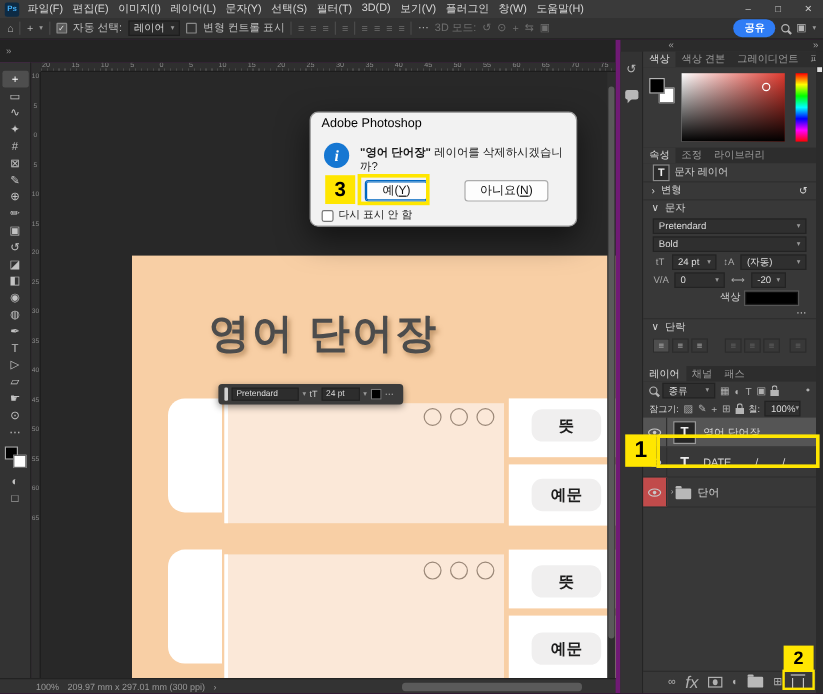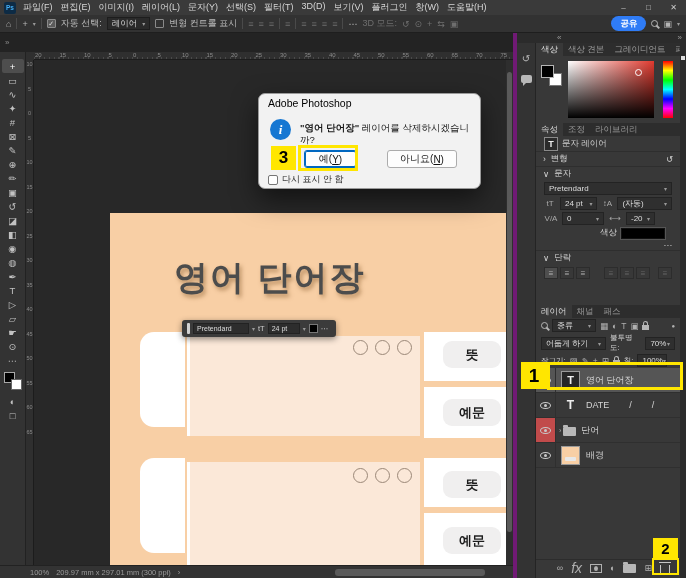--- a/index.html
+++ b/index.html
@@ -415,20 +415,26 @@
           <span>∨</span>
           <span>문자</span>
         </div>
         <div class="prow" style="height:16px">
           <span class="pfield" style="flex:1">
             <span>Pretendard</span>
             <span class="caret">▾</span>
           </span>
         </div>
         <div class="prow" style="height:15px">
+          <span class="pfield" style="flex:1">
+            <span>Bold</span>
+            <span class="caret">▾</span>
+          </span>
+        </div>
+        <div class="prow" style="height:15px">
           <span class="picon">tT</span>
           <span class="pfield" style="width:42px">
             <span>24 pt</span>
             <span class="caret">▾</span>
           </span>
           <span class="picon">↕A</span>
           <span class="pfield" style="width:62px">
             <span>(자동)</span>
             <span class="caret">▾</span>
           </span>
@@ -483,31 +489,20 @@
             <span>종류</span>
             <span class="caret">▾</span>
           </span>
           <span class="lficon">▦</span>
           <span class="lficon">◐</span>
           <span class="lficon">T</span>
           <span class="lficon">▣</span>
           <span class="lock"></span>
           <span class="lficon" style="margin-left:auto;font-size:6px">●</span>
         </div>
-        <div class="lblend">
-          <span class="pfield" style="width:66px">
-            <span>어둡게 하기</span>
-            <span class="caret">▾</span>
-          </span>
-          <span style="font-size:7.5px">불투명도:</span>
-          <span class="pfield" style="width:30px">
-            <span>70%</span>
-            <span class="caret">▾</span>
-          </span>
-        </div>
         <div class="llock">
           <span style="font-size:7.5px">잠그기:</span>
           <span class="lficon">▨</span>
           <span class="lficon">✎</span>
           <span class="lficon">+</span>
           <span class="lficon">⊞</span>
           <span class="lock"></span>
           <span style="font-size:7.5px">칠:</span>
           <span class="pfield" style="width:30px">
             <span>100%</span>
@@ -530,27 +525,20 @@
           <span class="lname">DATE        /        /</span>
         </div>
         <div class="layer-row">
           <span class="eyecell red">
               <span class="eye"></span>
             </span>
           <span class="disc">›</span>
           <span class="folder"></span>
           <span class="lname">단어</span>
         </div>
-        <div class="layer-row">
-          <span class="eyecell">
-              <span class="eye"></span>
-            </span>
-          <span class="lthumb peach"></span>
-          <span class="lname">배경</span>
-        </div>
 
         <div class="lfooter">
           <span class="fi">∞</span>
           <span class="fx">fx</span>
           <span class="maskic"></span>
           <span class="fi">◐</span>
           <span class="folder" style="margin:0"></span>
           <span class="fi">⊞</span>
           <span class="trash"></span>
         </div>

